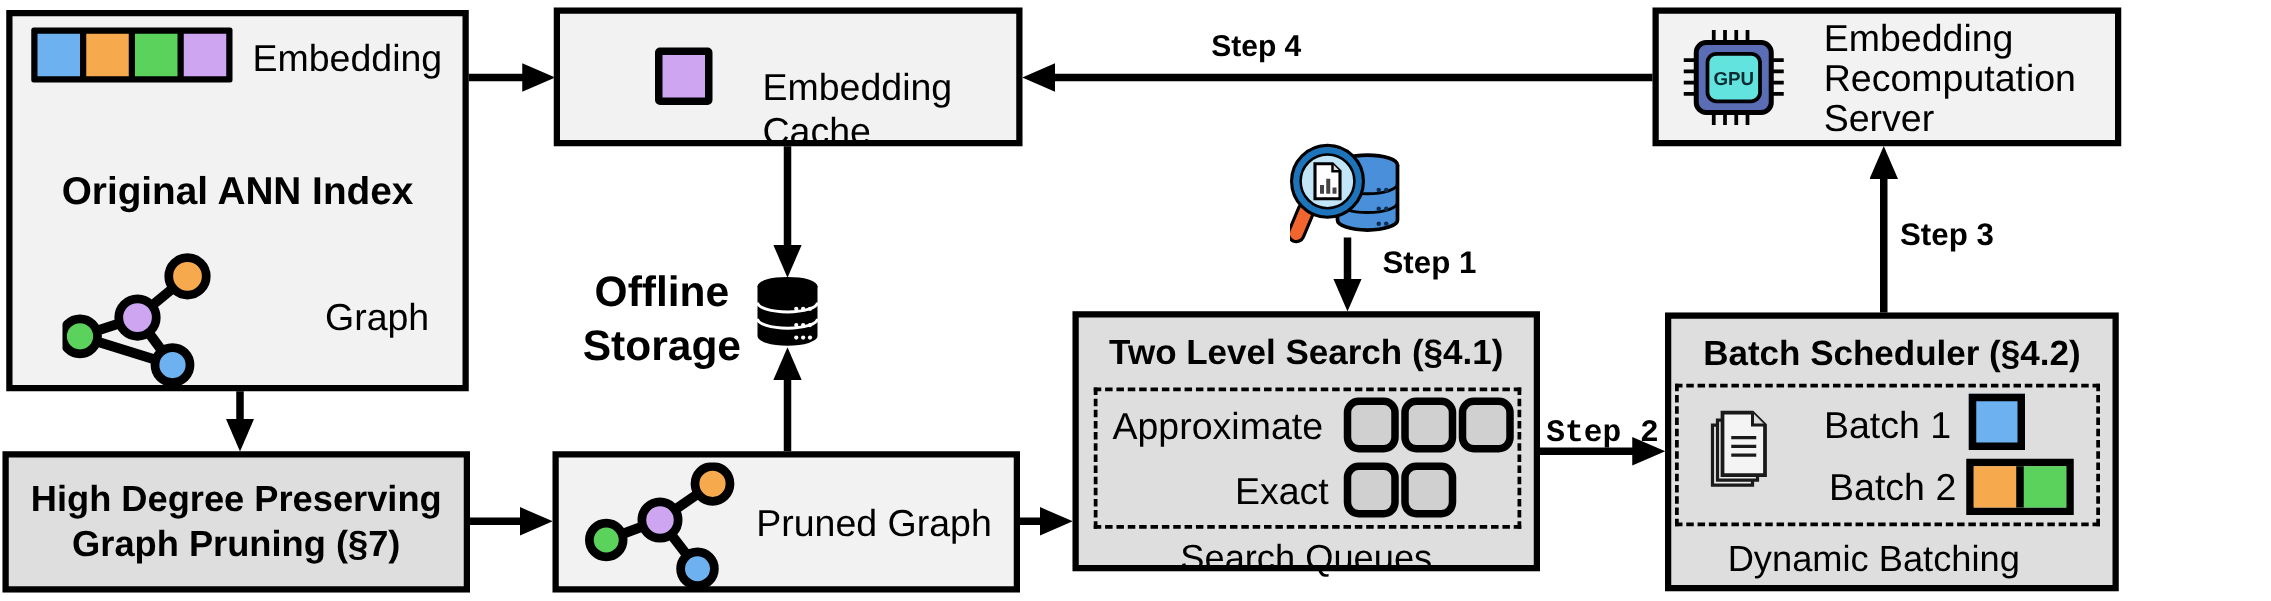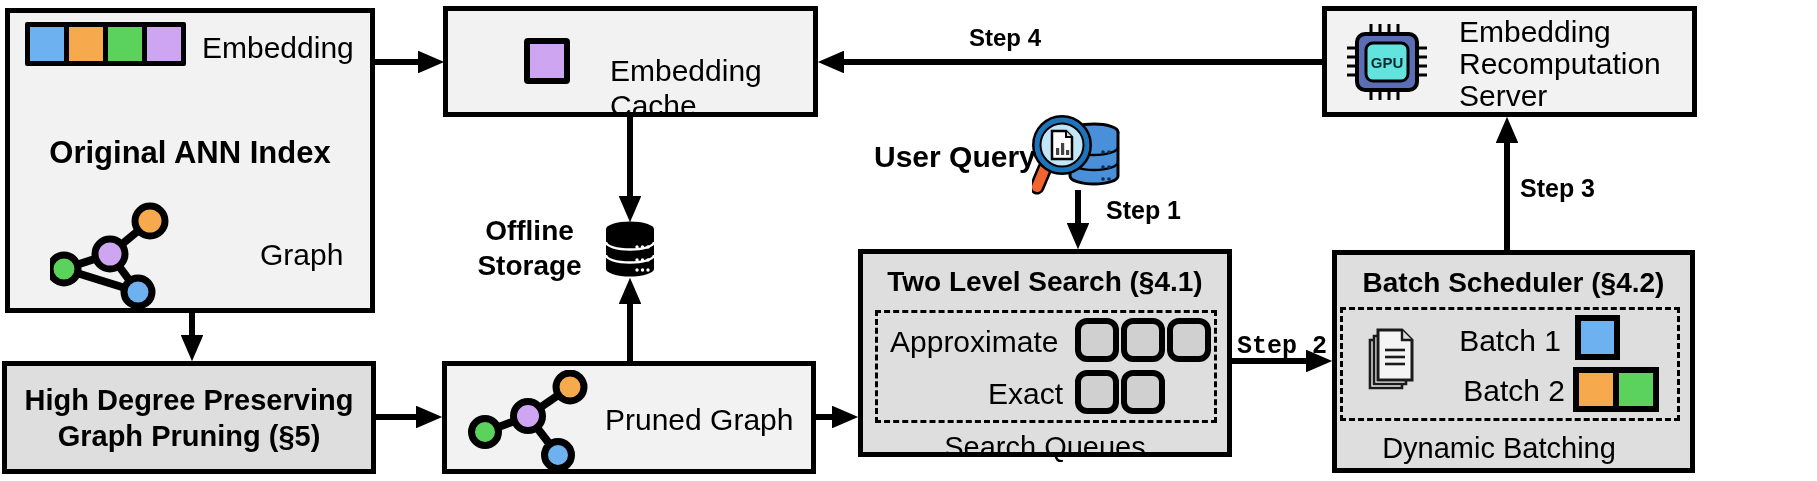--- a/index.html
+++ b/index.html
@@ -101,40 +101,39 @@
         <line x1="76" y1="44" x2="86" y2="44"></line>
           <line x1="76" y1="53" x2="86" y2="53"></line>
       </g>
       <rect x="16" y="12" width="60" height="56" rx="8" fill="#5A6DB5" stroke="#000" stroke-width="4"></rect>
       <rect x="25" y="21" width="42" height="38" rx="7" fill="#62E3DD" stroke="#000" stroke-width="3"></rect>
       <text x="46" y="46" text-anchor="middle" font-size="15" font-weight="bold" font-family="Liberation Sans, sans-serif" fill="#0b2b33">GPU</text>
     </svg>
     <div class="abs" style="left:132px;top:5px;width:225px;font-size:30px;line-height:1.07;">Embedding Recomputation Server</div>
   </div>
 
-  <div class="abs bold ctr" style="left:462px;top:213px;width:135px;font-size:28px;line-height:1.25;">Offline Storage</div>
+  <div class="abs bold ctr" style="left:462px;top:213px;width:135px;font-size:34px;line-height:1.25;">Offline Storage</div>
   <svg class="abs" style="left:604px;top:220px;" width="52" height="58" viewBox="0 0 52 58">
     <path d="M2,9 L2,49 A24,7.5 0 0 0 50,49 L50,9" fill="#000"></path>
     <ellipse cx="26" cy="9" rx="24" ry="7.5" fill="#000"></ellipse>
     <path d="M2,22 A24,7.5 0 0 0 50,22" fill="none" stroke="#fff" stroke-width="2.4"></path>
     <path d="M2,35 A24,7.5 0 0 0 50,35" fill="none" stroke="#fff" stroke-width="2.4"></path>
     <g fill="#fff">
       <circle cx="33" cy="27" r="1.7"></circle>
         <circle cx="38.5" cy="27" r="1.7"></circle>
         <circle cx="44" cy="27" r="1.7"></circle>
       <circle cx="33" cy="40" r="1.7"></circle>
         <circle cx="38.5" cy="40" r="1.7"></circle>
         <circle cx="44" cy="40" r="1.7"></circle>
       <circle cx="33" cy="50" r="1.7"></circle>
         <circle cx="38.5" cy="50" r="1.7"></circle>
         <circle cx="44" cy="50" r="1.7"></circle>
     </g>
   </svg>
 
-  <div class="abs bold" style="left:874px;top:140px;font-size:30px;">User Query</div>
   <svg class="abs" style="left:1032px;top:110px;" width="88" height="92" viewBox="0 0 88 92">
     <ellipse cx="62" cy="22" rx="24" ry="8" fill="#4A8FD9" stroke="#000" stroke-width="3"></ellipse>
     <path d="M38,22 L38,66 A24,8 0 0 0 86,66 L86,22" fill="#4A8FD9" stroke="#000" stroke-width="3"></path>
     <path d="M38,37 A24,8 0 0 0 86,37" fill="none" stroke="#000" stroke-width="2.4"></path>
     <path d="M38,52 A24,8 0 0 0 86,52" fill="none" stroke="#000" stroke-width="2.4"></path>
     <g fill="#0c2d52">
       <circle cx="71" cy="42" r="1.8"></circle>
         <circle cx="77" cy="42" r="1.8"></circle>
       <circle cx="71" cy="57" r="1.8"></circle>
         <circle cx="77" cy="57" r="1.8"></circle>
@@ -195,21 +194,21 @@
     <div class="b2wrap abs" style="left:236px;top:112px;">
       <div class="half c-orange"></div>
       <div class="half c-green"></div>
     </div>
     <div class="abs ctr" style="left:0;top:177px;width:324px;font-size:29px;">Dynamic Batching</div>
   </div>
 
   <div class="box gray" style="left:2px;top:361px;width:374px;height:113px;">
     <div class="abs bold ctr" style="left:0;top:16px;width:364px;font-size:29px;line-height:1.25;">
       <div>High Degree Preserving</div>
-      <div>Graph Pruning (§5)</div>
+      <div>Graph Pruning (§7)</div>
     </div>
   </div>
 
   <div class="box light" style="left:442px;top:361px;width:374px;height:113px;">
     <svg class="abs" style="left:18px;top:4px;" width="135" height="100" viewBox="0 0 135 100">
       <line x1="63" y1="46" x2="105" y2="17" stroke="#000" stroke-width="8"></line>
       <line x1="63" y1="46" x2="20" y2="62" stroke="#000" stroke-width="8"></line>
       <line x1="63" y1="46" x2="93" y2="85" stroke="#000" stroke-width="8"></line>
       <circle cx="105" cy="17" r="14" fill="#F7A94E" stroke="#000" stroke-width="7"></circle>
       <circle cx="63" cy="46" r="14.5" fill="#CDA5F0" stroke="#000" stroke-width="7"></circle>

